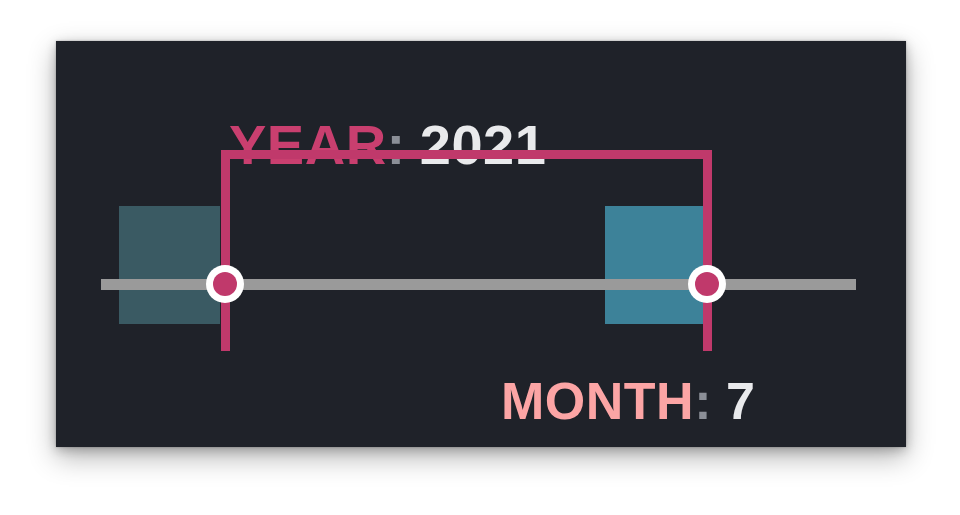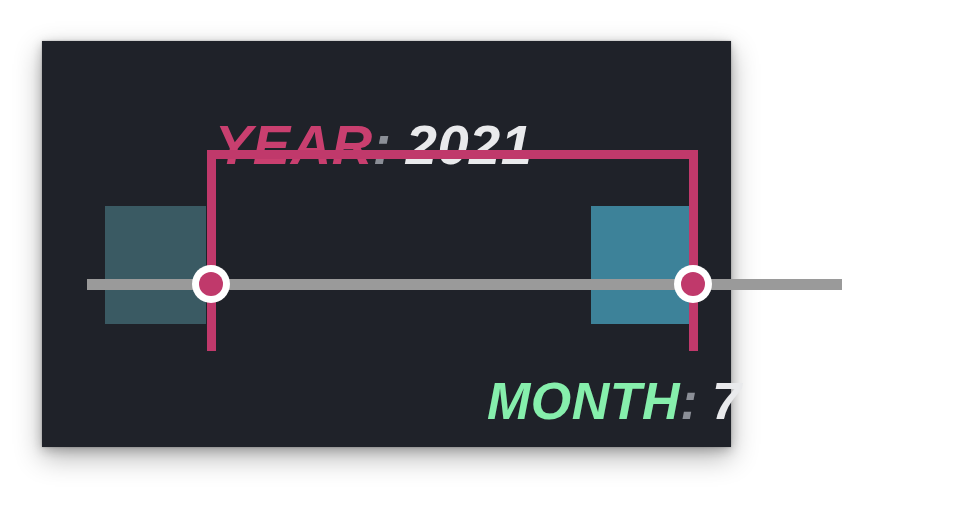--- a/index.html
+++ b/index.html
@@ -16,30 +16,29 @@
   #app {
     position: relative;
     width: 960px;
     height: 515px;
     background: #ffffff;
   }
 
   
   .panel {
     position: absolute;
-    left: 42px;
+    left: 56px;
     top: 41px;
-    width: 689px;
+    width: 850px;
     height: 406px;
     background: #1f2229;
     box-shadow:
       0 10px 26px rgba(0,0,0,0.30),
       0 3px 10px rgba(0,0,0,0.22),
       0 0 2px rgba(0,0,0,0.25);
-    font-style: italic;
   }
 
   
   .label-row {
     position: absolute;
     white-space: nowrap;
     font-weight: bold;
     letter-spacing: 0.5px;
     line-height: 1;
     font-size: 56px;
@@ -47,21 +46,21 @@
   .label-row.year {
     left: 173px;   
     top: 76px;     
   }
   .label-row.month {
     left: 445px;   
     top: 334px;    
     font-size: 52px;
   }
   .lbl-key.year-key  { color: #c93f6f; }
-  .lbl-key.month-key { color: #86efac; }
+  .lbl-key.month-key { color: #fca5a5; }
   .lbl-colon { color: #8b8f97; }
   .lbl-val   { color: #e9eaec; margin-left: 14px; }
 
   
   .slider-area {
     position: absolute;
     left: 0;
     top: 0;
     width: 850px;
     height: 406px;

